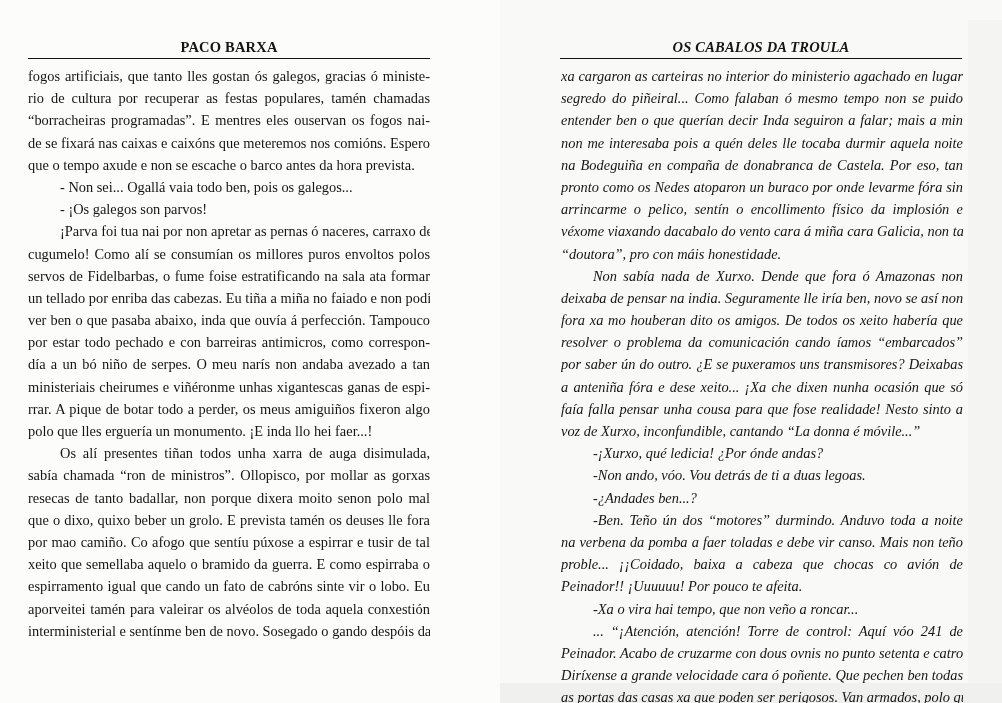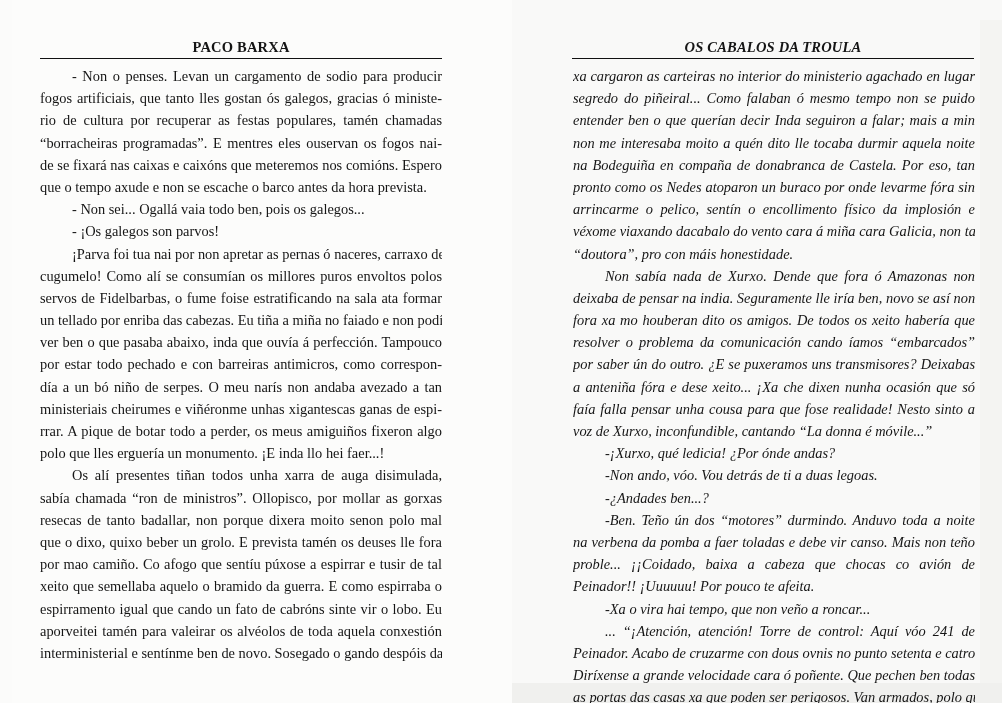--- a/index.html
+++ b/index.html
@@ -3,21 +3,21 @@
 <meta charset="utf-8">
 <style>
   html, body { margin: 0; padding: 0; }
   body {
     width: 1002px; height: 703px; overflow: hidden;
     background: #fbfbfa;
     font-family: "Liberation Serif", "DejaVu Serif", serif;
     color: #151515;
     position: relative;
   }
-  .spread { position: absolute; inset: 0; margin-left: 12px; }
+  .spread { position: absolute; inset: 0; }
   .page {
     position: absolute; top: 0; height: 703px; box-sizing: border-box;
   }
   .page-left { left: 0; width: 500px; background: #fcfcfb; }
   .page-right { left: 500px; width: 502px; background: #f9f9f8; font-style: italic; }
   .page-right .bottom-shade {
     position: absolute; left: 0; right: 0; bottom: 0; height: 20px;
     background: #f0f0ee;
   }
   .page-right .edge-shade {
@@ -49,21 +49,20 @@
   .line.indent { padding-left: 32px; }
 </style>
 </head>
 <body>
 
 <div class="spread">
   <div class="page page-left">
     <div class="running-head">PACO BARXA</div>
     <div class="rule"></div>
     <div class="text-block" id="left-text">
-        <span class="line indent">- Non  o penses.  Levan  un  cargamento de sodio para producir</span>
         <span class="line">fogos artificiais, que tanto lles gostan ós galegos, gracias ó ministe-</span>
         <span class="line">rio de cultura por recuperar as festas populares, tamén chamadas</span>
         <span class="line">“borracheiras programadas”. E mentres eles ouservan os fogos nai-</span>
         <span class="line">de se fixará nas caixas e caixóns que meteremos nos comións. Espero</span>
         <span class="line last">que o tempo axude e non se escache o barco antes da hora prevista.</span>
         <span class="line indent last">- Non sei... Ogallá vaia todo ben, pois os galegos...</span>
         <span class="line indent last">- ¡Os galegos son parvos!</span>
         <span class="line indent">¡Parva foi tua nai por non apretar as pernas ó naceres, carraxo de</span>
         <span class="line">cugumelo! Como  alí se consumían os millores puros envoltos polos</span>
         <span class="line">servos de Fidelbarbas, o fume foise estratificando na sala ata formar</span>
@@ -88,21 +87,21 @@
 
   <div class="page page-right">
     <div class="edge-shade"></div>
     <div class="bottom-shade"></div>
     <div class="running-head">OS CABALOS DA TROULA</div>
     <div class="rule"></div>
     <div class="text-block" id="right-text">
         <span class="line">xa cargaron as  carteiras no  interior do ministerio agachado en lugar</span>
         <span class="line">segredo do piñeiral...  Como falaban ó mesmo tempo non se puido</span>
         <span class="line">entender ben o que querían  decir  Inda seguiron a falar; mais a min</span>
-        <span class="line">non me interesaba moito a quén dito lle tocaba durmir aquela noite</span>
+        <span class="line">non me interesaba pois a quén deles lle tocaba durmir aquela noite</span>
         <span class="line">na Bodeguiña en compaña de donabranca de Castela. Por eso, tan</span>
         <span class="line">pronto como os Nedes atoparon un buraco por onde levarme fóra sin</span>
         <span class="line">arrincarme o pelico, sentín o encollimento físico da implosión e</span>
         <span class="line">véxome viaxando dacabalo do vento cara á miña cara Galicia, non tan</span>
         <span class="line last">“doutora”, pro con máis honestidade.</span>
         <span class="line indent">Non sabía nada de Xurxo. Dende que fora ó Amazonas non</span>
         <span class="line">deixaba de pensar na india. Seguramente lle iría ben, novo se así non</span>
         <span class="line">fora xa mo houberan dito os amigos.  De  todos os xeito habería que</span>
         <span class="line">resolver o problema da  comunicación cando  íamos  “embarcados”</span>
         <span class="line">por saber ún do outro. ¿E se puxeramos uns transmisores? Deixabas</span>

